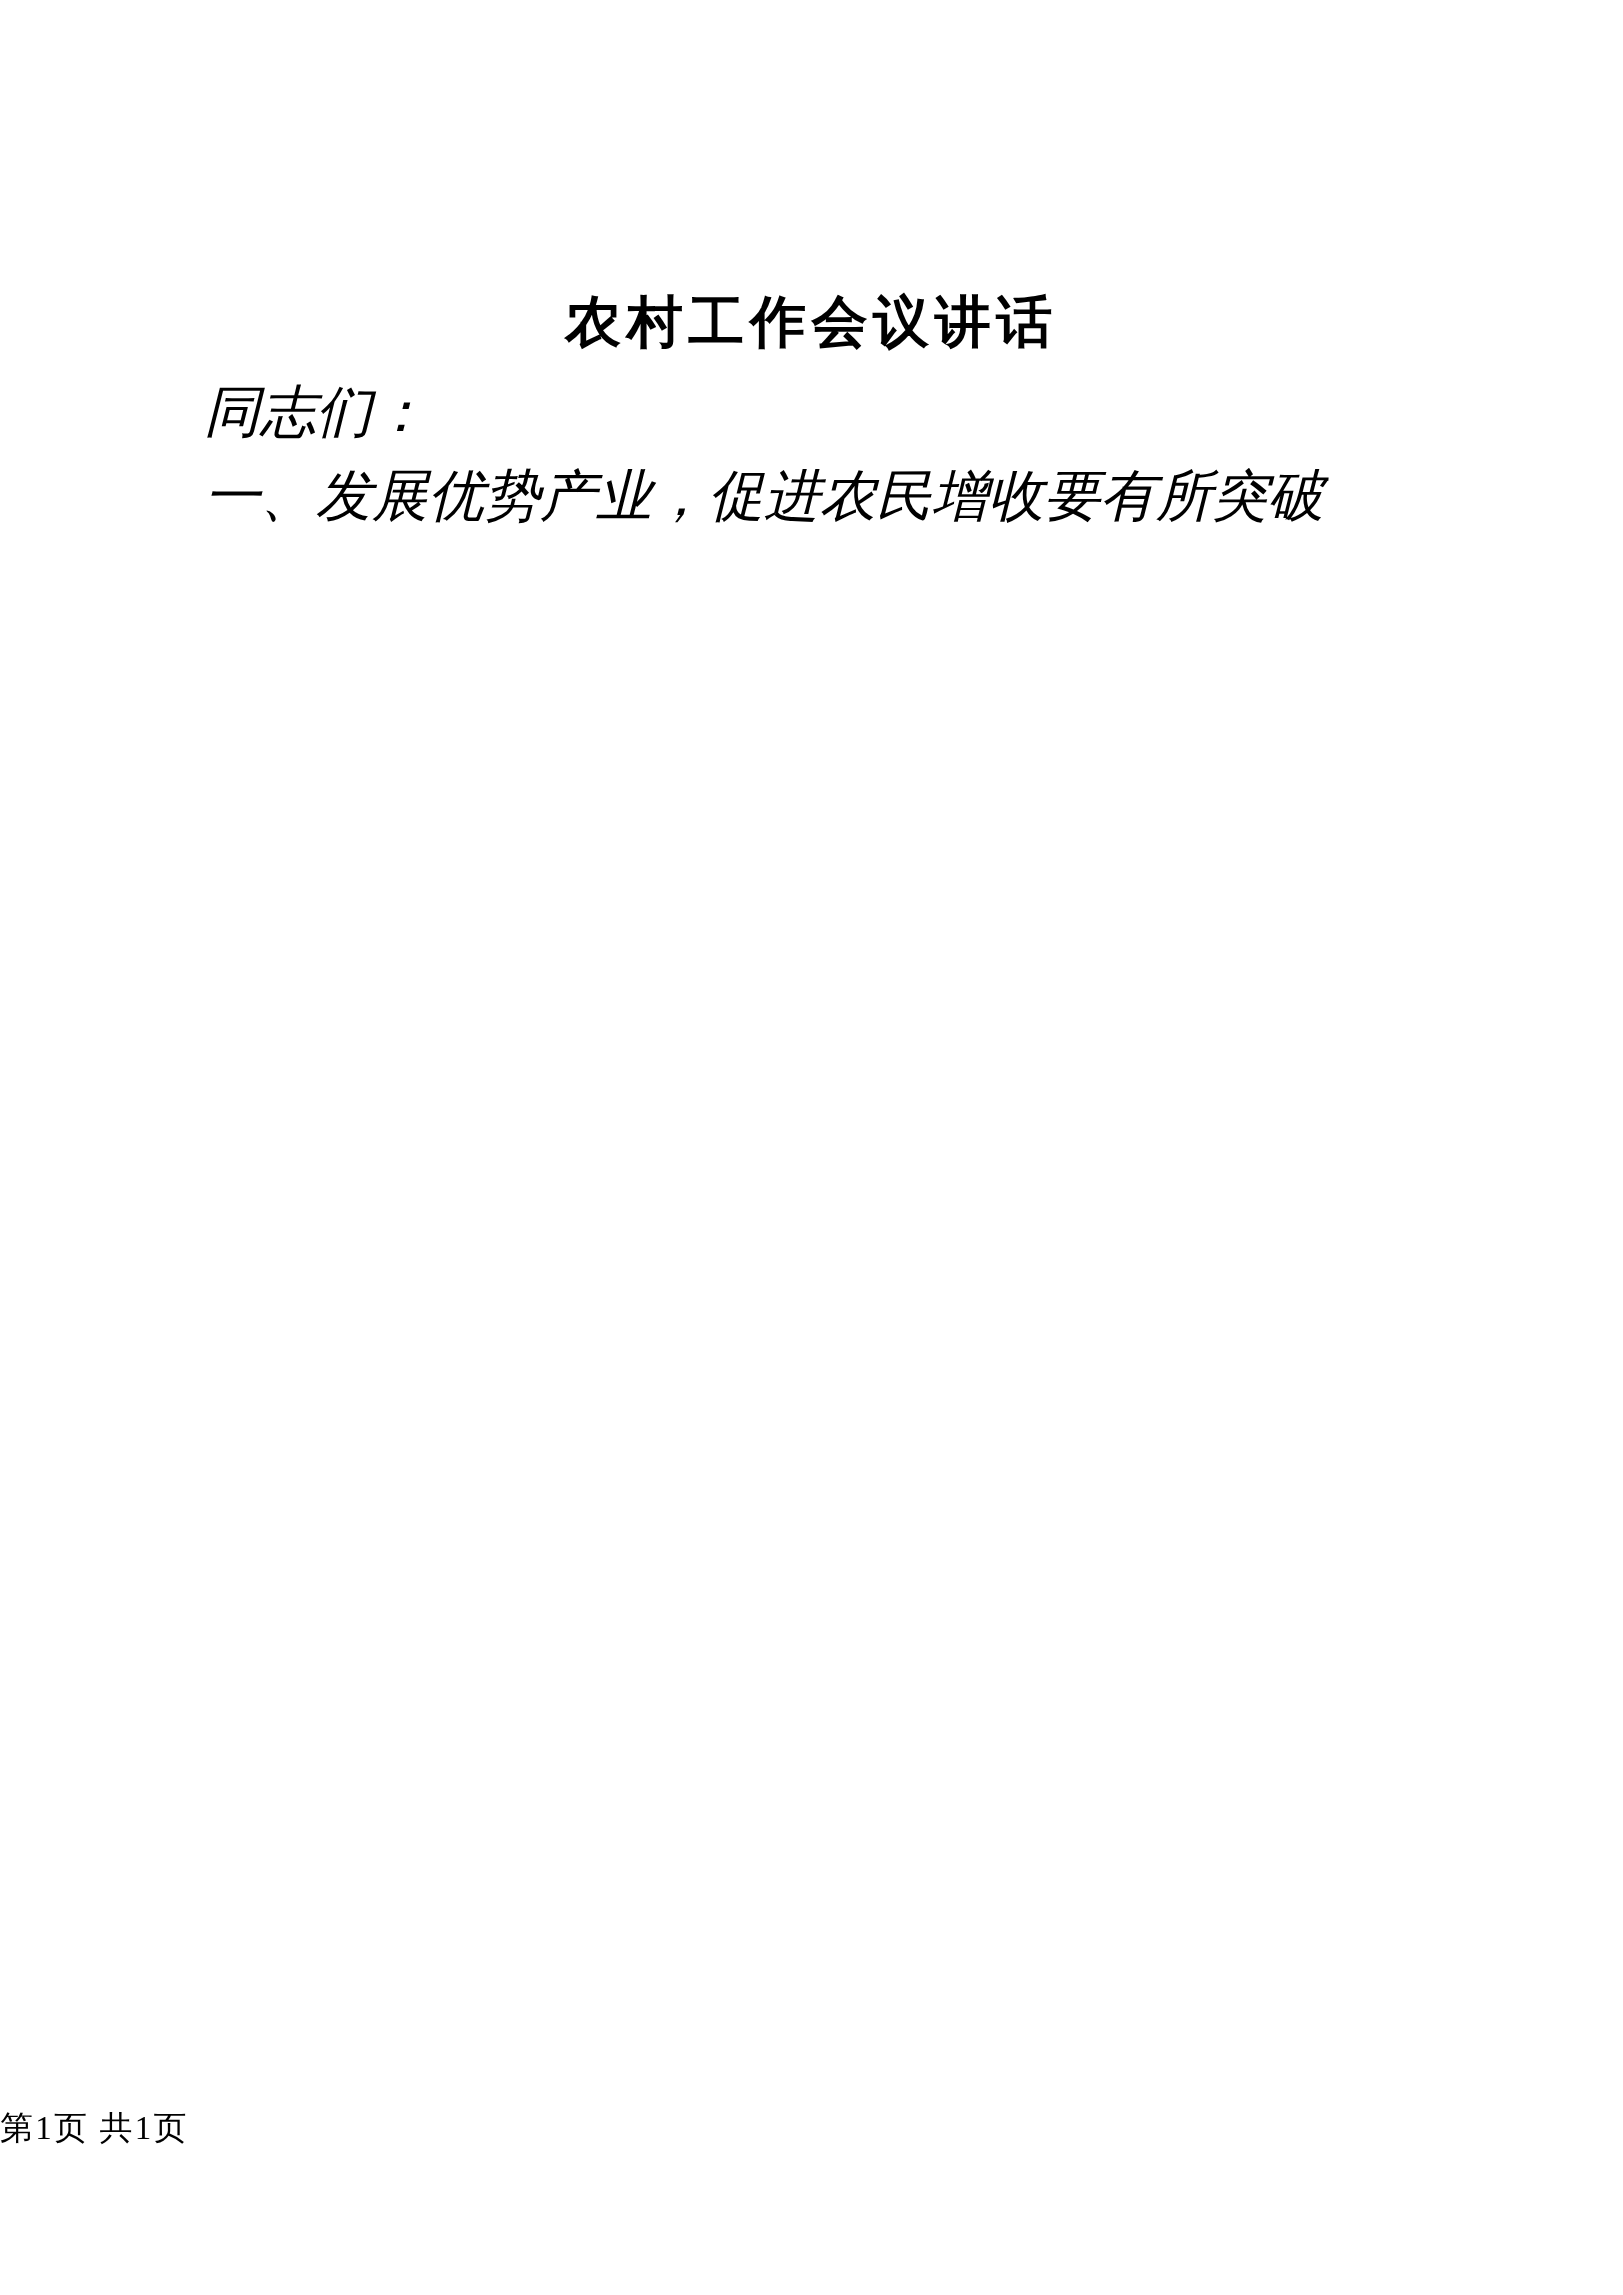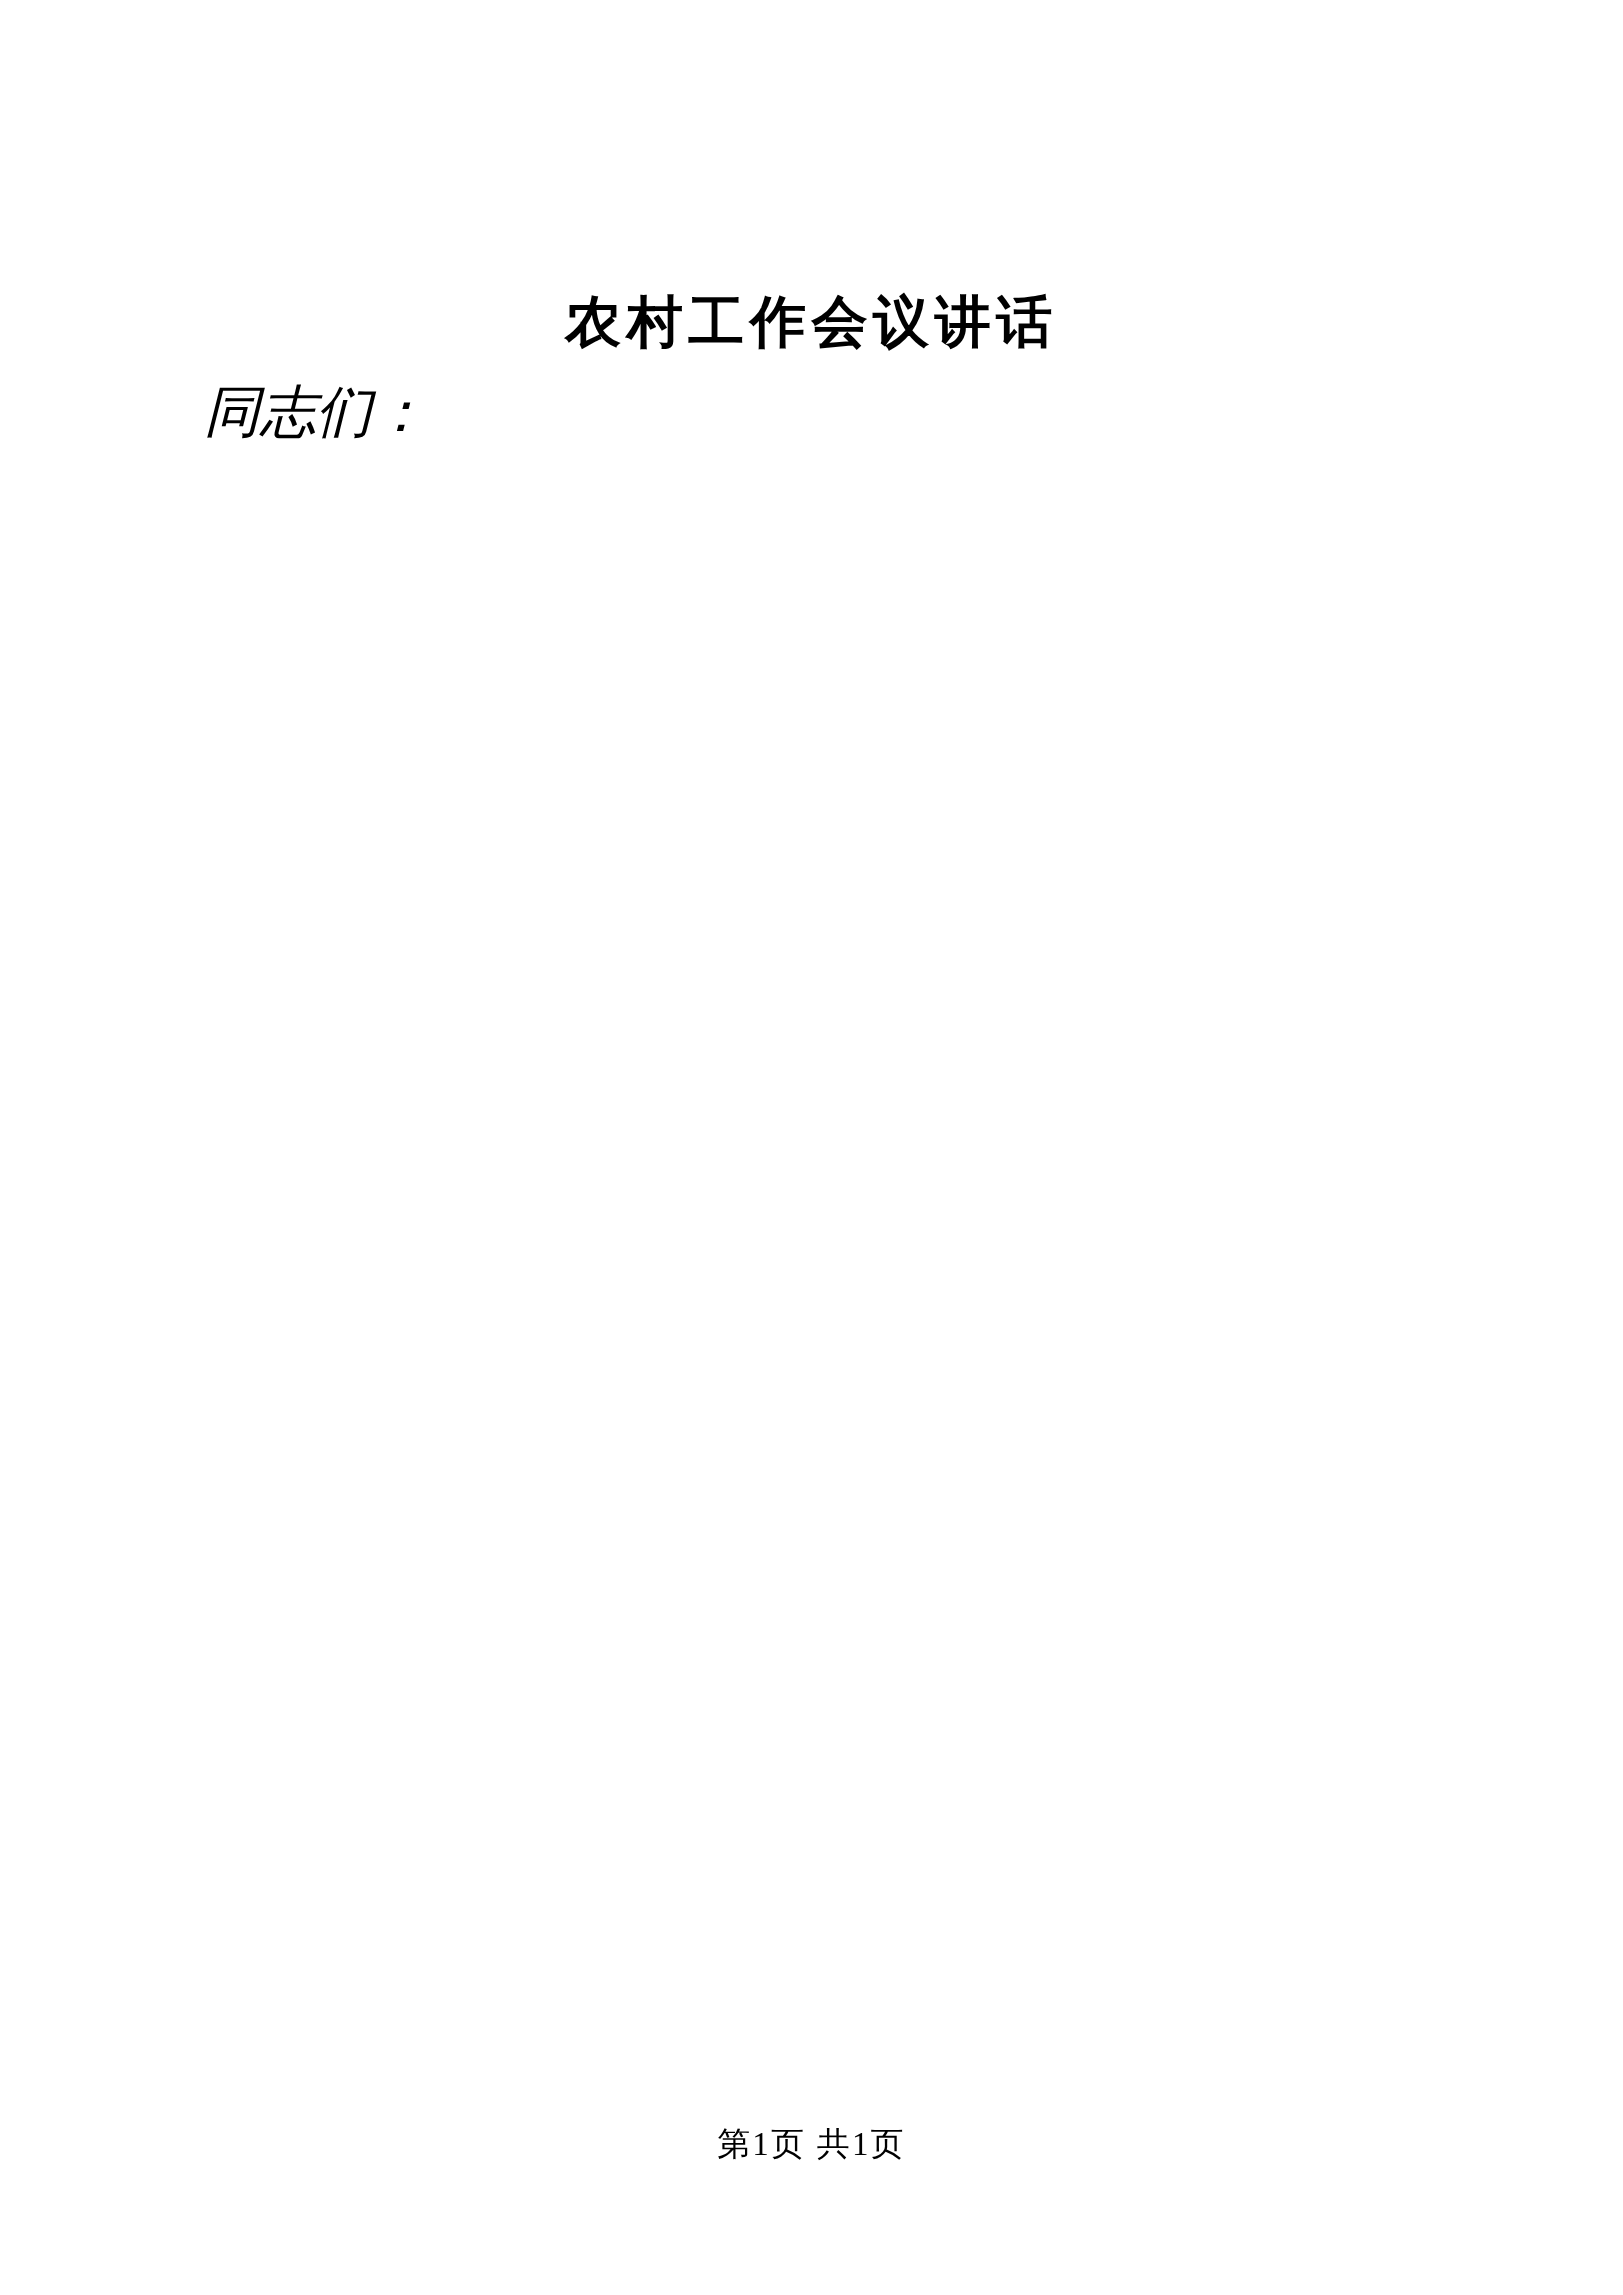--- a/index.html
+++ b/index.html
@@ -40,33 +40,32 @@
   .content p {
     margin: 0;
     padding: 0;
     text-indent: 2em;
   }
   .page-footer {
     position: absolute;
     left: 0;
     right: 0;
     top: 2106px;
-    text-align: center;
     font-size: 33px;
     line-height: 45px;
     font-style: normal;
     letter-spacing: 2.2px;
-    margin-top: 16px;
   }
 </style>
 </head>
 <body>
 
 <div class="page">
   <h1 class="doc-title">农村工作会议讲话</h1>
 
   <div class="content">
     <p>同志们：</p>
+    <p>一、发展优势产业，促进农民增收要有所突破</p>
   </div>
 
   <div class="page-footer">第1页 共1页</div>
 </div>
 
 
 </body></html>

